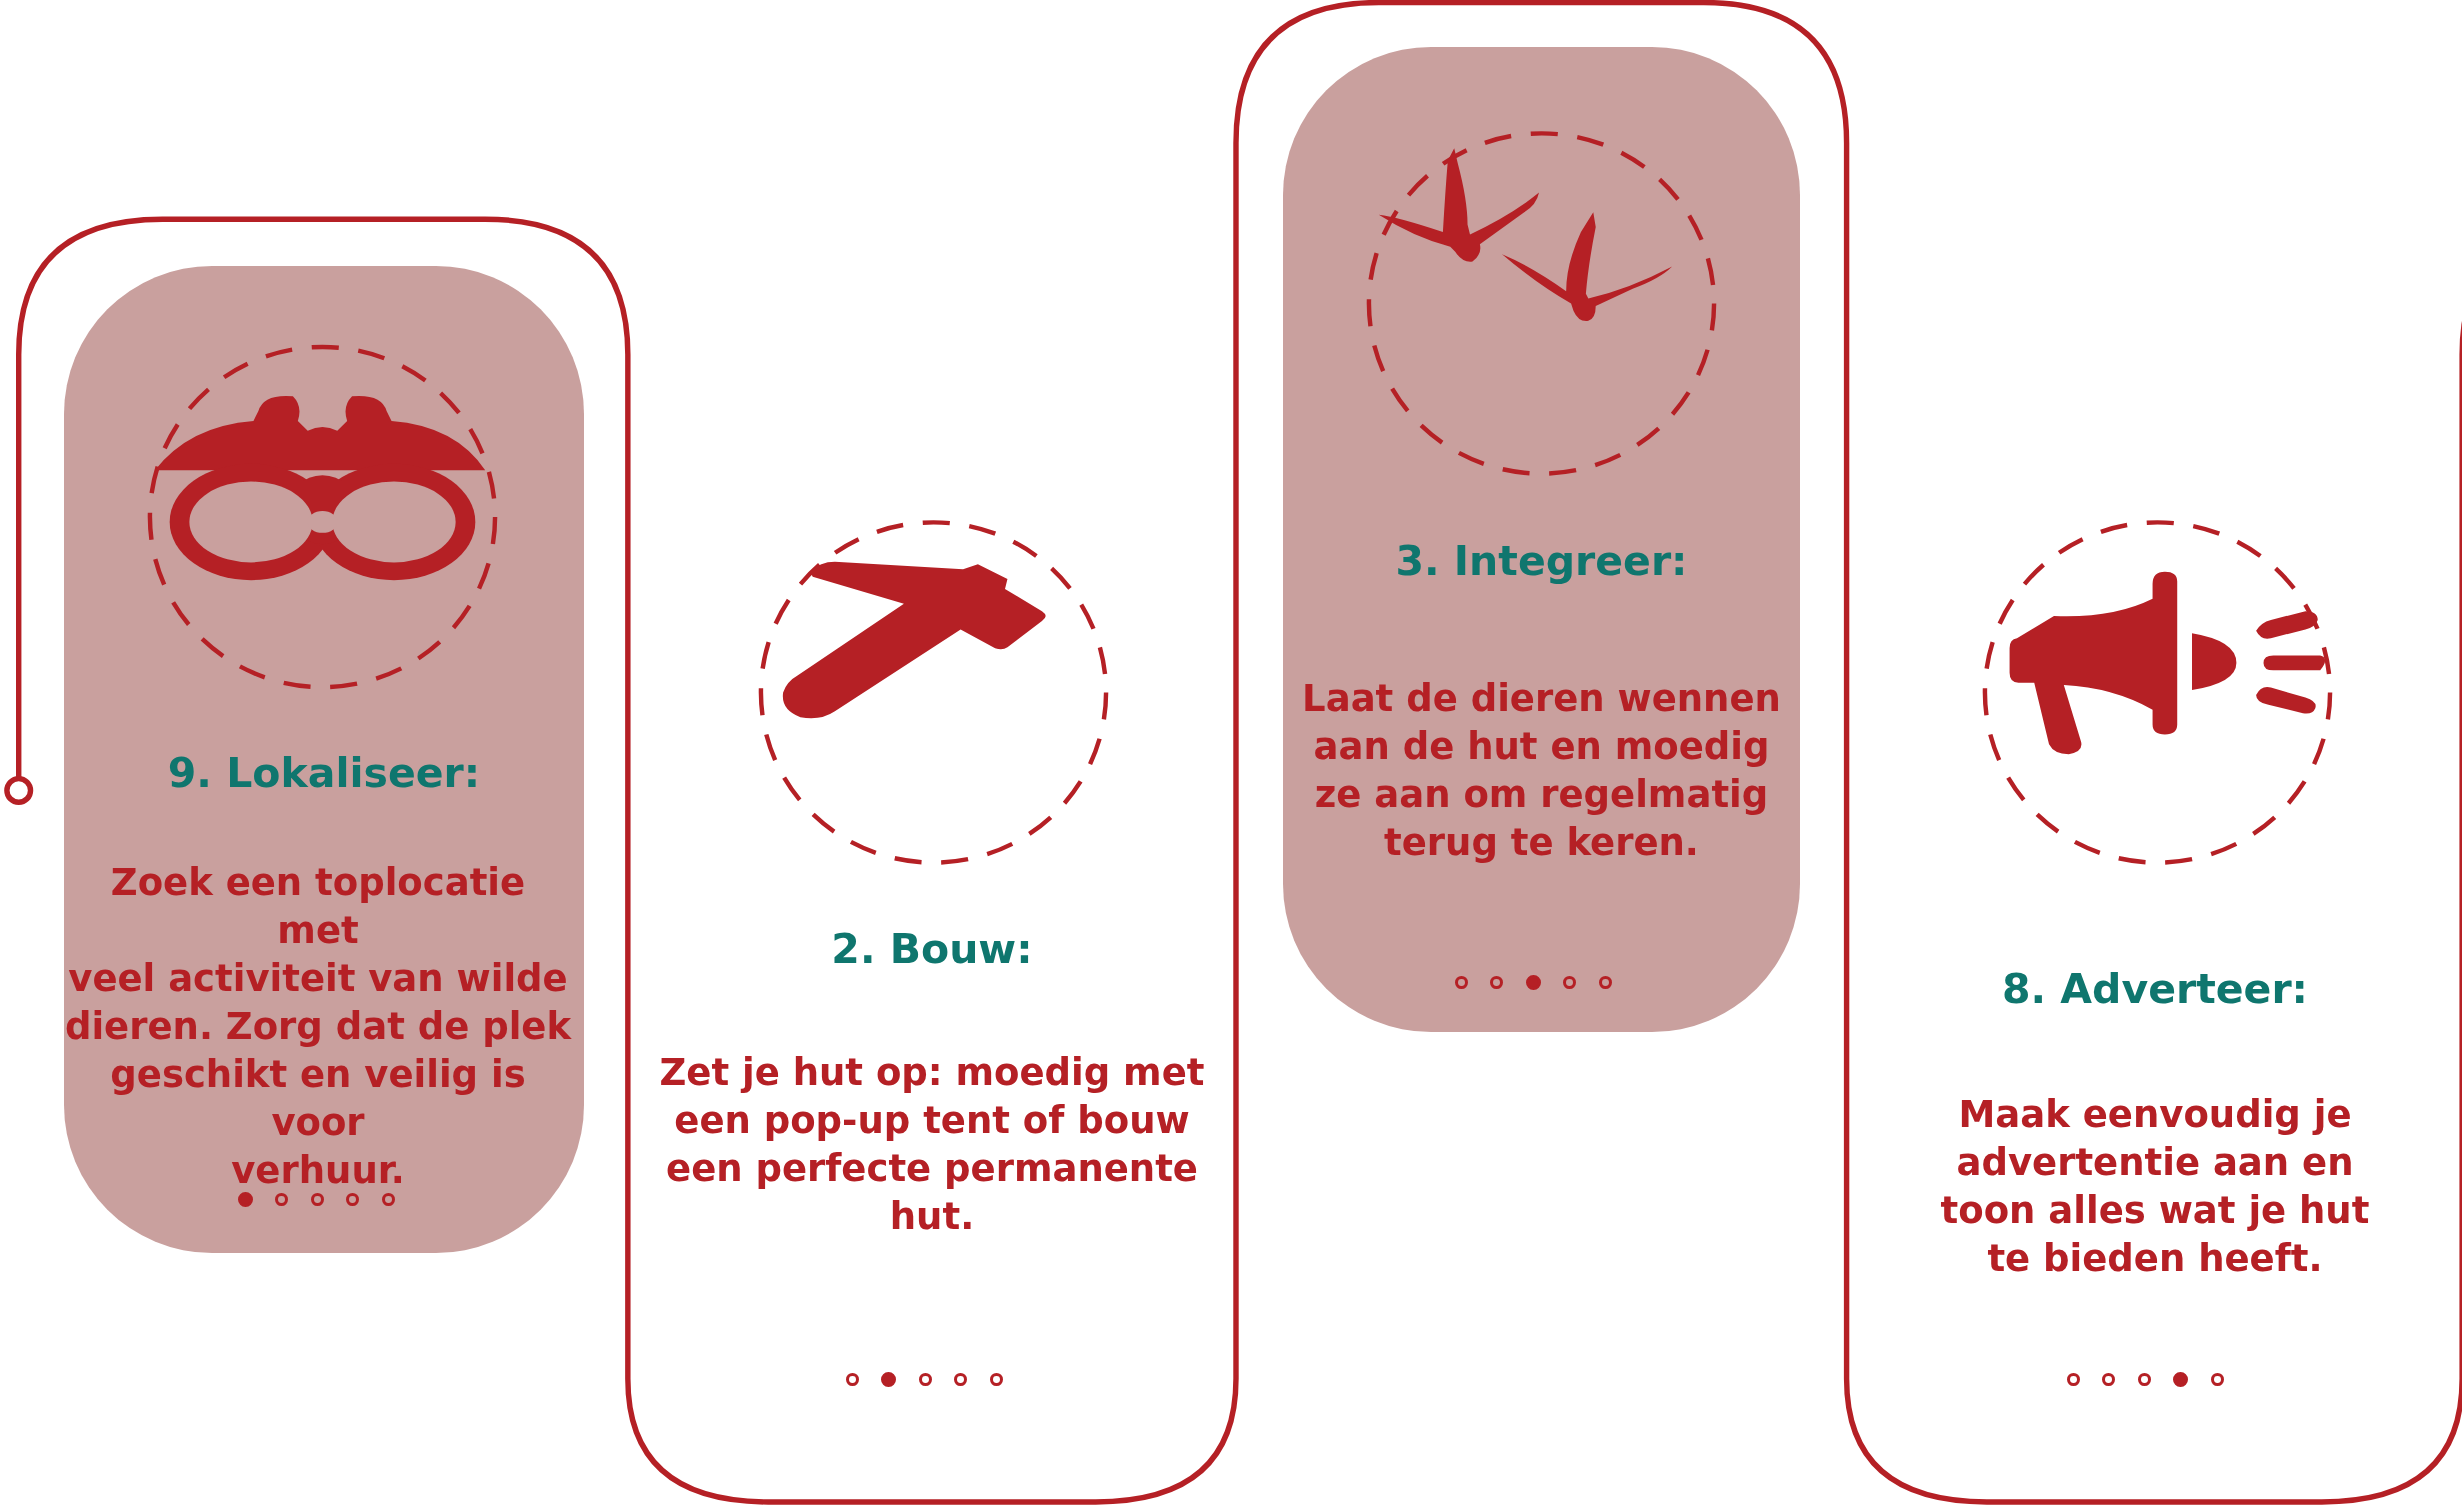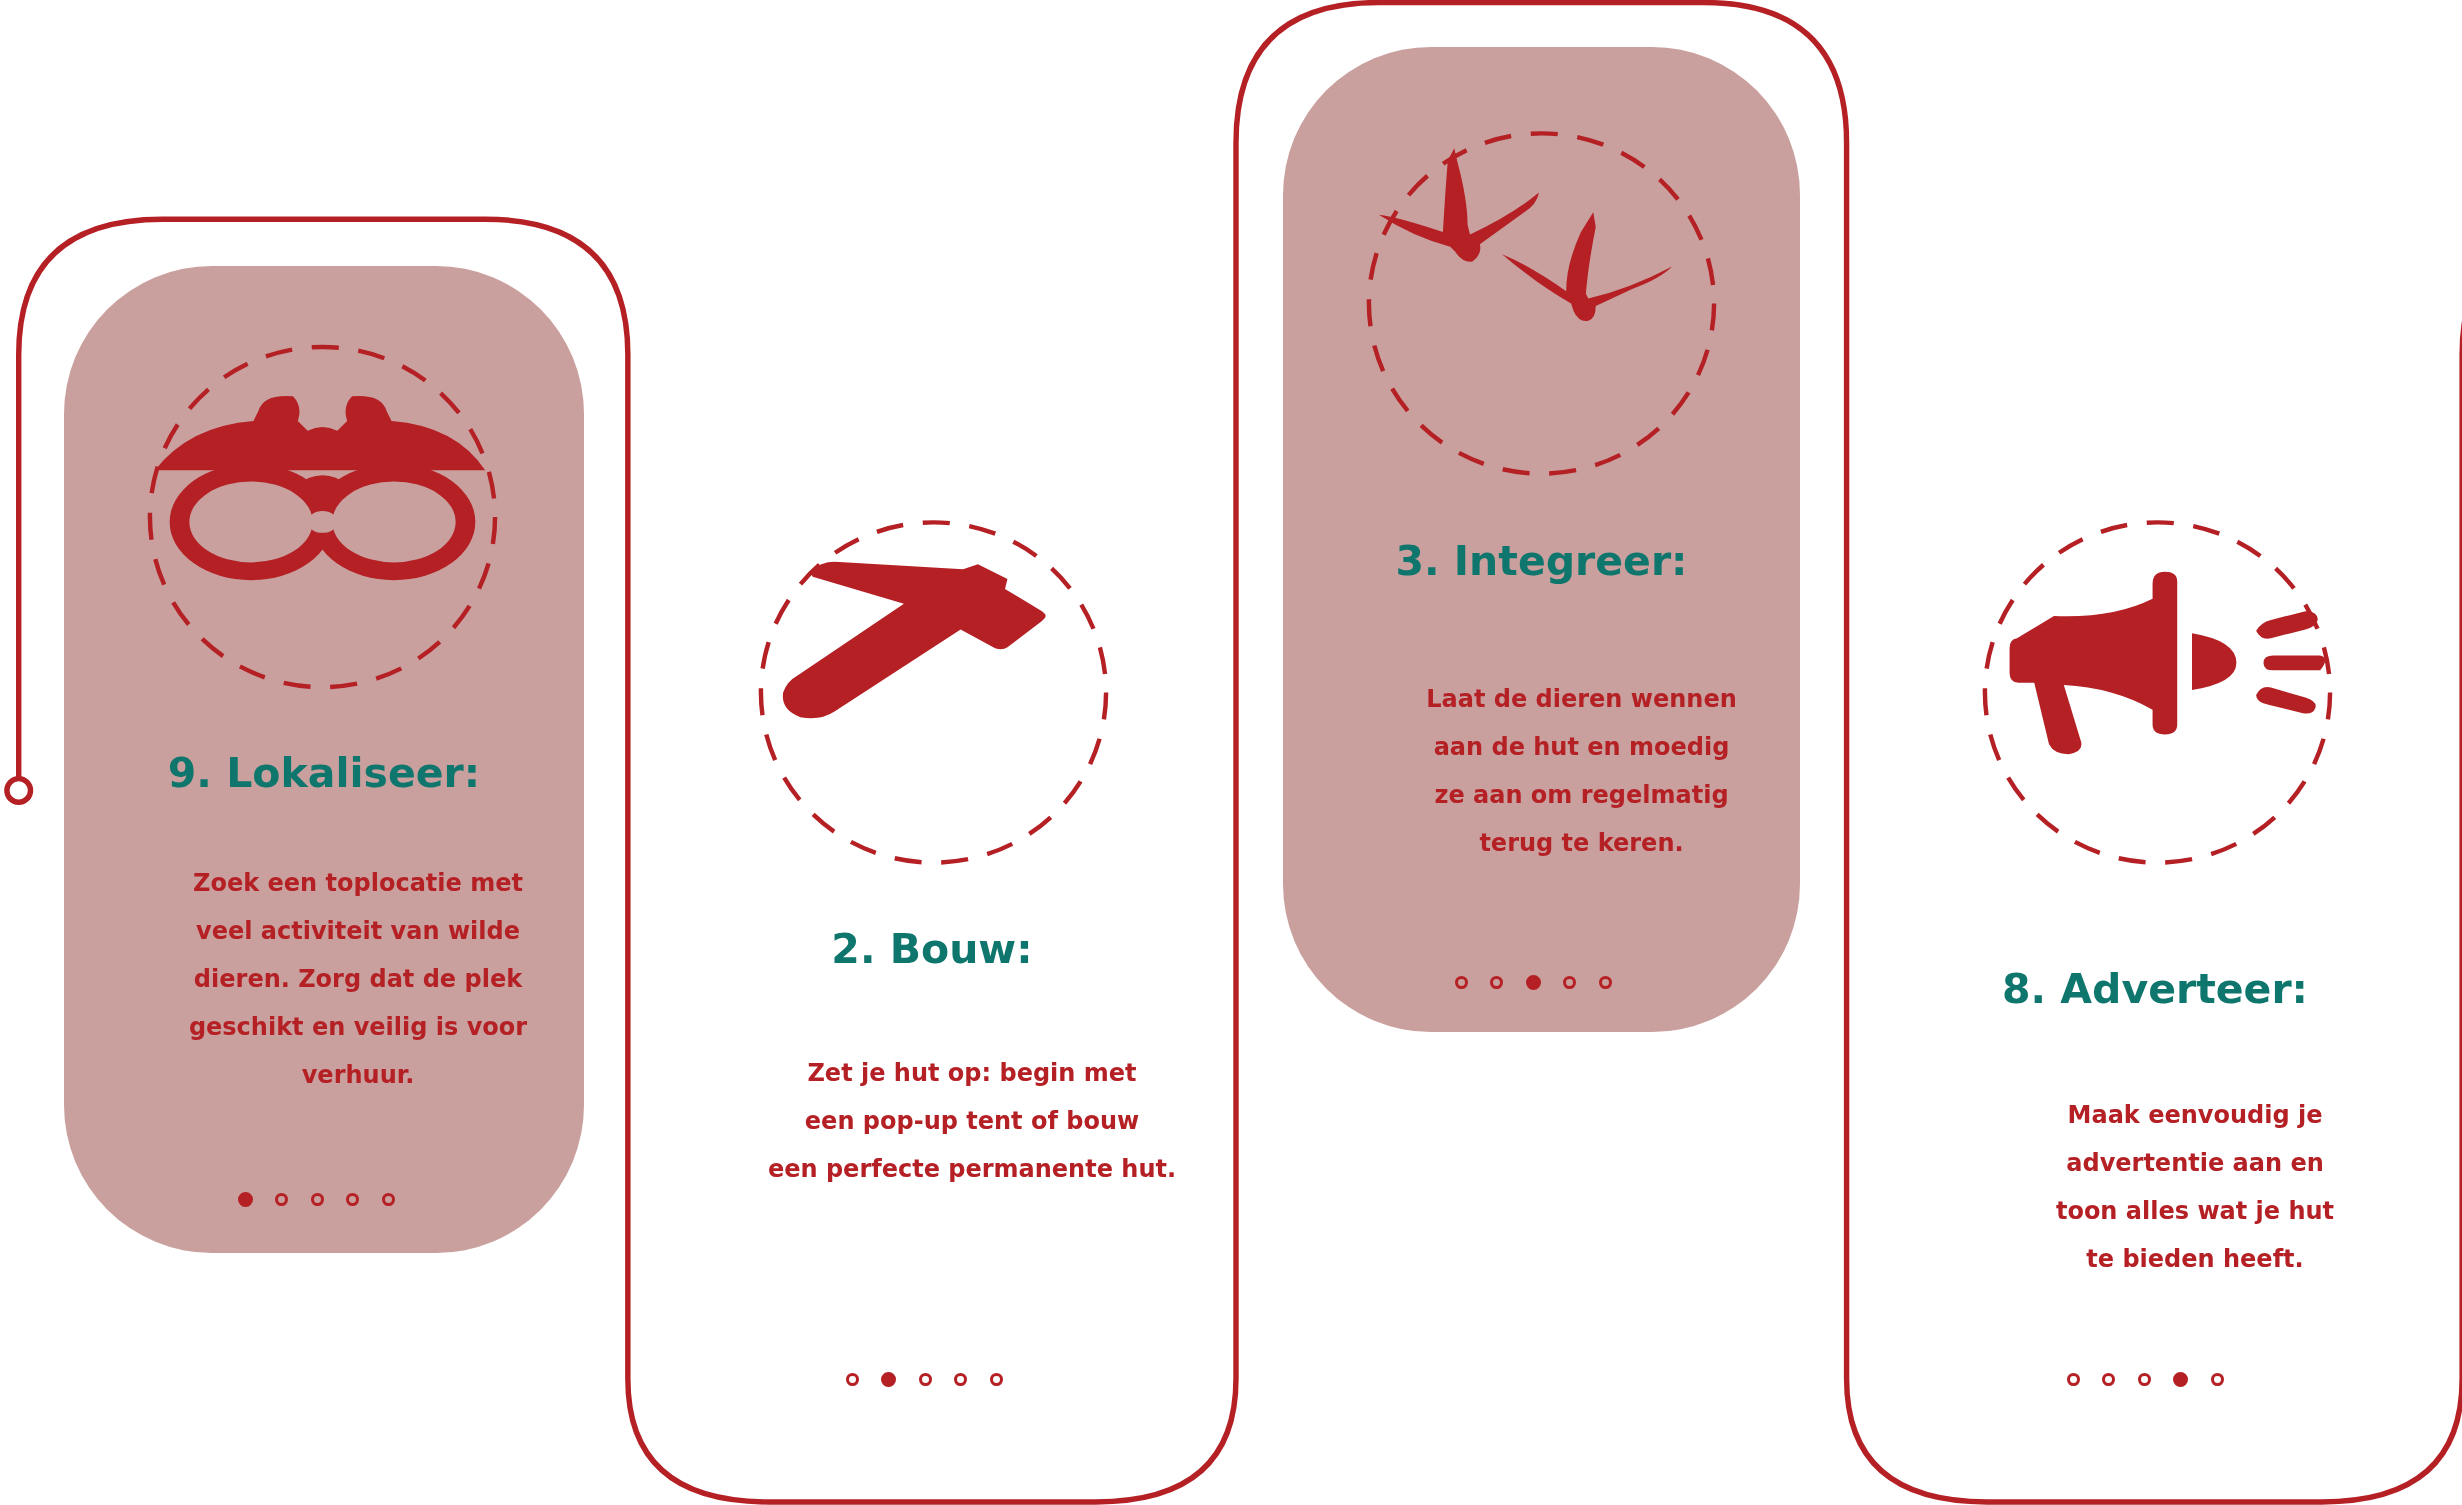--- a/index.html
+++ b/index.html
@@ -1,21 +1,21 @@
 <!DOCTYPE html>
 <html style="font-size:7.9px"><head>
 <meta charset="utf-8">
 <style>
   html,body{margin:0;padding:0;background:#ffffff;}
   body{width:3088px;height:1505px;position:relative;overflow:hidden;font-family:"DejaVu Sans","Liberation Sans",sans-serif;}
   .path-svg{position:absolute;left:0;top:0;width:3088px;height:1505px;}
   .fill{position:absolute;background:#C9A09E;border-radius:148px;}
   .icon{position:absolute;}
   .title{position:absolute;text-align:center;font-weight:bold;font-size:41px;color:#0f766e;white-space:nowrap;}
-  .desc{position:absolute;text-align:center;font-weight:bold;font-size:24px;line-height:48px;color:#B52025;white-space:pre-line;padding-left:40px;}
+  .desc{position:absolute;text-align:center;font-weight:bold;font-size:37px;line-height:48px;color:#B52025;white-space:pre-line;}
   .dots{position:absolute;display:flex;gap:22.7px;align-items:center;}
   .dot{width:12.8px;height:12.8px;border-radius:50%;border:3px solid #B52025;box-sizing:border-box;}
   .dot.active{background:#B52025;width:14.8px;height:14.8px;}
 </style>
 </head>
 <body>
 
 <svg class="path-svg" viewBox="0 0 6271 3056">
   <g fill="none" stroke="#B52025" stroke-width="11">
 
@@ -59,21 +59,21 @@
 </div>
 
 <div>
   <svg class="icon" style="left:756px;top:515px;" width="355" height="355" viewBox="0 0 720 720">
     <ellipse cx="360" cy="360" rx="350" ry="345" fill="none" stroke="#B52025" stroke-width="9" stroke-dasharray="55 40"></ellipse>
     <g fill="#B52025">
       <path d="M110,115 Q130,95 160,95 L420,110 L450,100 L510,130 L505,150 L580,195 Q595,205 580,215 L510,268 Q500,275 485,270 L415,232 L160,398 Q130,418 90,410 Q50,395 55,360 Q62,338 85,325 L300,180 L115,125 Z"></path>
     </g>
   </svg>
   <div class="title" style="left:628px;width:608px;top:925px;">2. Bouw:</div>
-  <div class="desc" style="left:628px;width:608px;top:1049px;">Zet je hut op: begin met
+  <div class="desc" style="left:628px;width:608px;top:1049px;">Zet je hut op: moedig met
 een pop-up tent of bouw
 een perfecte permanente hut.</div>
   <div class="dots" style="left:846px;top:1372px;">
     <span class="dot"></span>
     <span class="dot active"></span>
     <span class="dot"></span>
     <span class="dot"></span>
     <span class="dot"></span>
   </div>
 </div>

